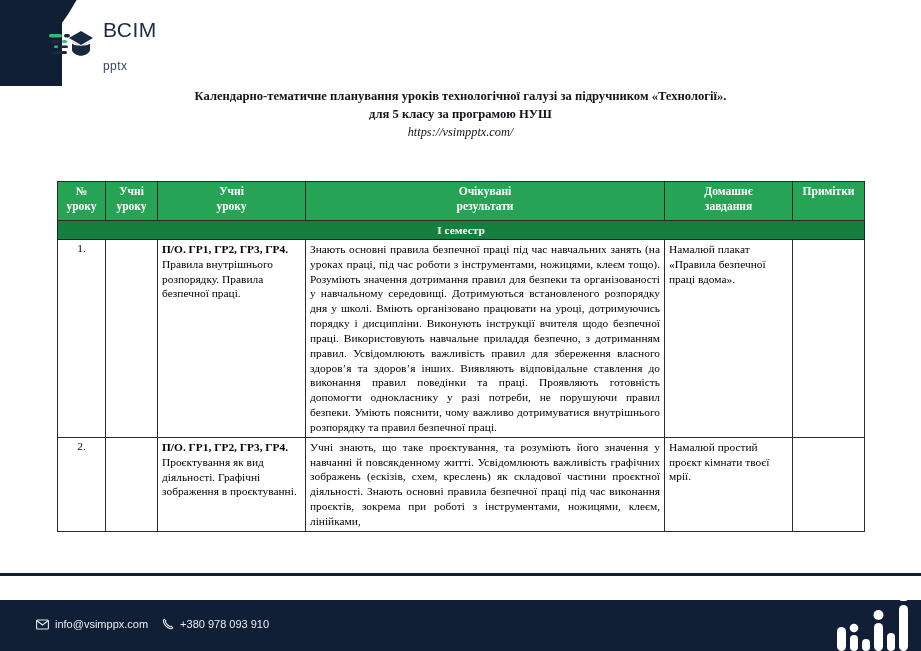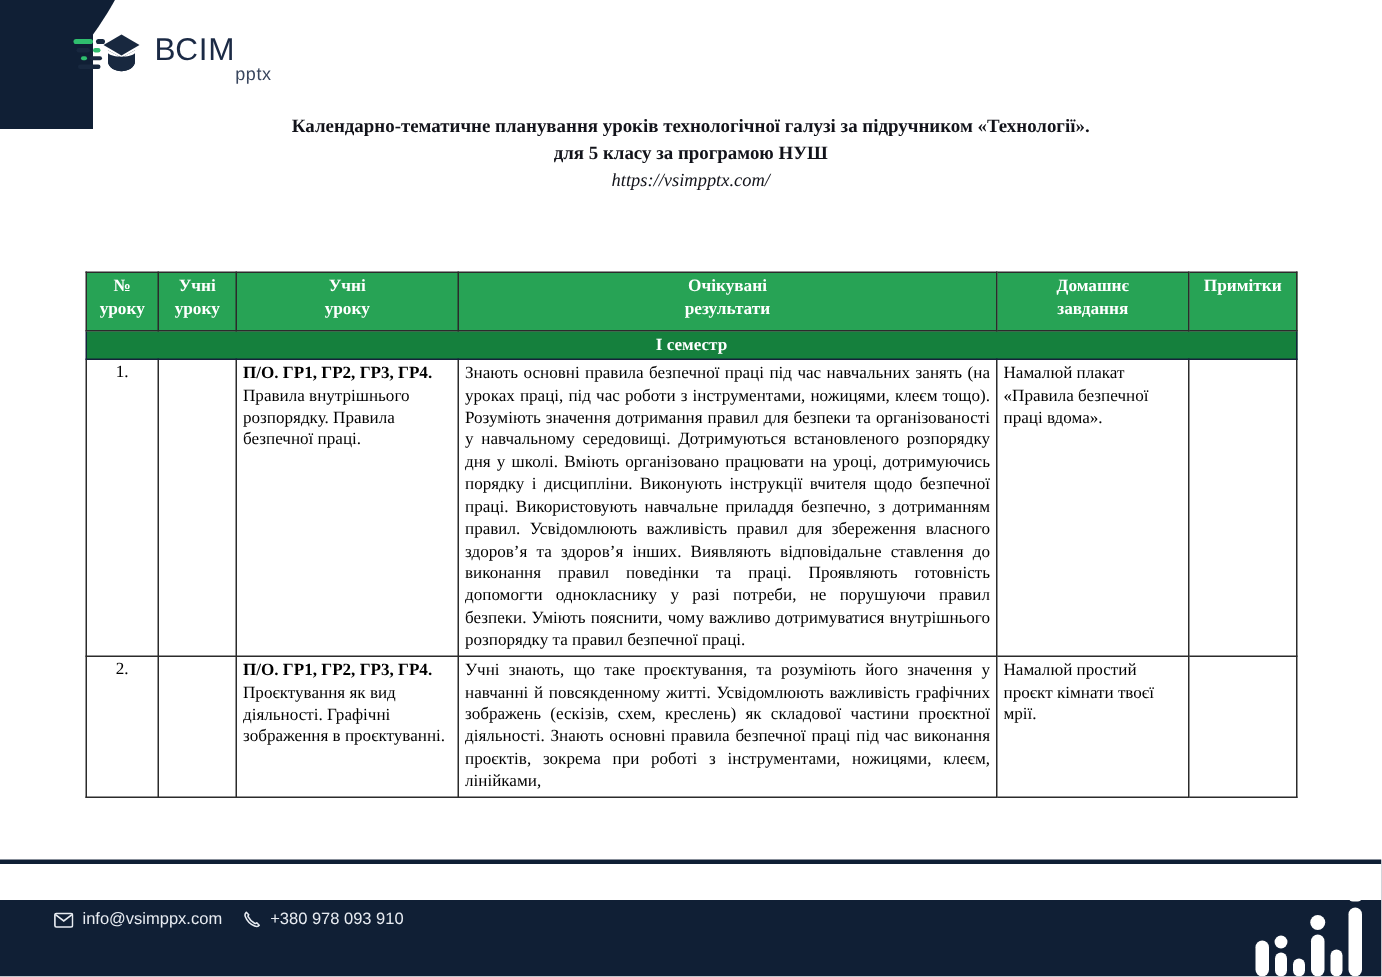--- a/index.html
+++ b/index.html
@@ -52,21 +52,21 @@
     top: -36px;
     width: 1041px;
     height: 150px;
     background: #101f35;
     border-radius: 50% 50% 0 0 / 46px 46px 0 0;
   }
 
   .footer-contacts {
     position: absolute;
     left: 36px;
-    bottom: 32px;
+    bottom: 21px;
     display: flex;
     align-items: center;
     gap: 14px;
     z-index: 4;
     font-family: "Liberation Sans", sans-serif;
     font-size: 11px;
     color: #e8ecf2;
   }
   .contact-item {
     display: flex;
@@ -91,42 +91,42 @@
     position: absolute;
     left: 48px;
     top: 19px;
     display: flex;
     align-items: center;
     gap: 9px;
     z-index: 3;
   }
   .logo-text {
     display: flex;
-    flex-direction: row;
+    flex-direction: column;
     line-height: 1;
     font-family: "Liberation Sans", sans-serif;
   }
   .logo-title {
     font-size: 21px;
     letter-spacing: 0.5px;
     color: #1b2a45;
     font-weight: 400;
   }
   .logo-sub {
     font-size: 12px;
     color: #39465e;
     margin-top: 20px;
     letter-spacing: 0.4px;
   }
 
   
   .title-block {
     position: absolute;
     left: 0;
-    top: 76px;
+    top: 88px;
     width: 921px;
     text-align: center;
     z-index: 3;
   }
   .title-line {
     font-family: "Liberation Serif", serif;
     font-weight: bold;
     font-size: 12.6px;
     color: #12131a;
     line-height: 1.42;

